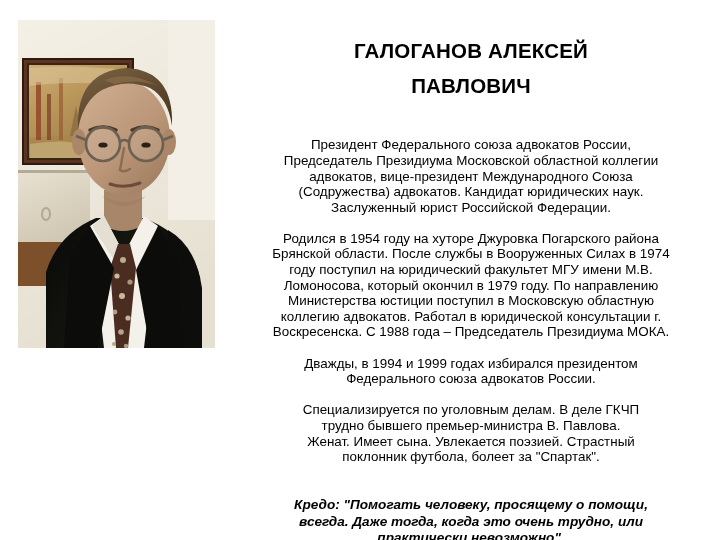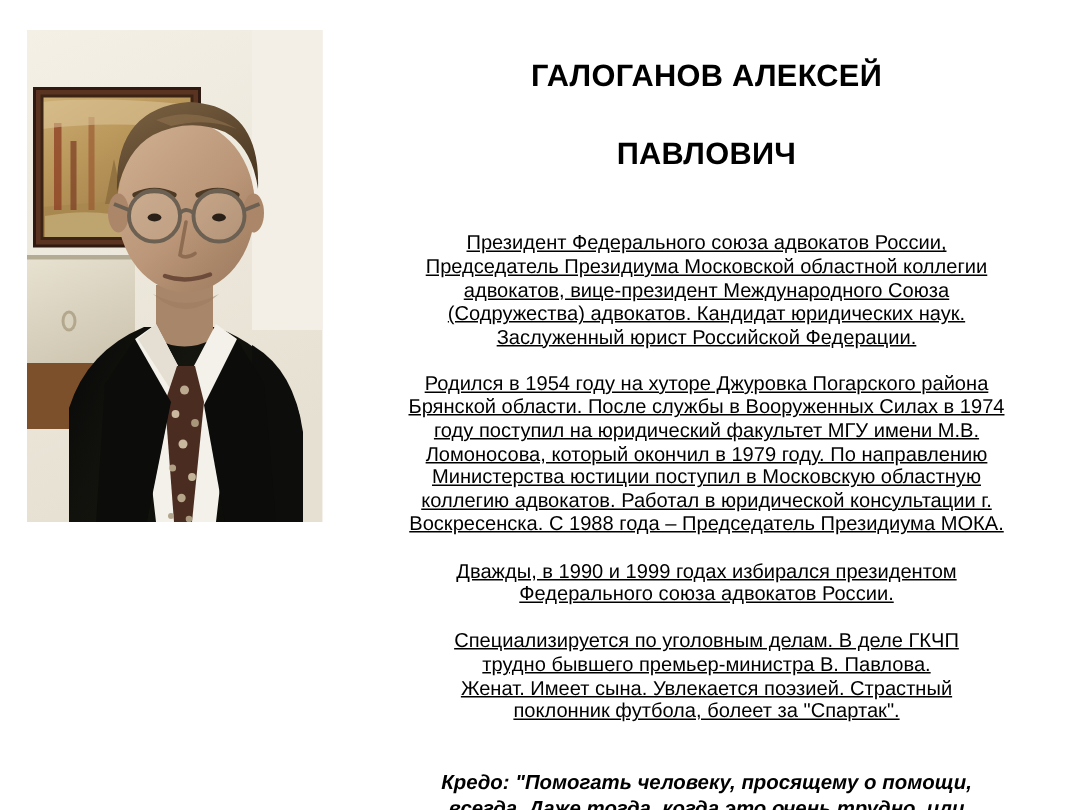--- a/index.html
+++ b/index.html
@@ -46,29 +46,28 @@
   }
 
   .title {
     text-align: center;
     font-weight: bold;
     font-size: 20.5px;
     line-height: 26px;
     letter-spacing: 0.2px;
   }
   .title .line1 { display: block; }
-  .title .line2 { display: block; margin-top: 26px; }
+  .title .line2 { display: block; margin-top: 9px; }
 
   .bio {
     margin-top: 23px;
     text-align: center;
     font-size: 13.4px;
     line-height: 15.6px;
     white-space: pre-line;
-    text-decoration: underline;
   }
   .bio .para {
     display: block;
   }
 
   .credo {
     margin-top: 17px;
     text-align: center;
     font-weight: bold;
     font-style: italic;
@@ -213,21 +212,21 @@
 адвокатов, вице-президент  Международного  Союза
 (Содружества) адвокатов. Кандидат  юридических  наук.
 Заслуженный  юрист Российской  Федерации.</span>
       <span class="para">Родился в 1954 году на хуторе  Джуровка Погарского района
 Брянской области.  После службы  в Вооруженных  Силах в 1974
 году поступил  на юридический  факультет МГУ имени М.В.
 Ломоносова, который окончил  в 1979 году. По направлению
 Министерства  юстиции  поступил  в Московскую областную
 коллегию  адвокатов. Работал в юридической  консультации  г.
 Воскресенска. С 1988 года – Председатель Президиума  МОКА.</span>
-      <span class="para">Дважды, в 1990 и 1999 годах избирался  президентом
+      <span class="para">Дважды, в 1994 и 1999 годах избирался  президентом
 Федерального  союза адвокатов России.</span>
       <span class="para">Специализируется  по уголовным делам.  В деле ГКЧП
 трудно  бывшего премьер-министра  В. Павлова.
 Женат.  Имеет сына. Увлекается поэзией.  Страстный
 поклонник  футбола,  болеет за "Спартак".</span>
     </div>
 
     <div class="credo">Кредо: "Помогать человеку, просящему о помощи,
 всегда. Даже тогда, когда это очень трудно, или
 практически  невозможно".</div>

